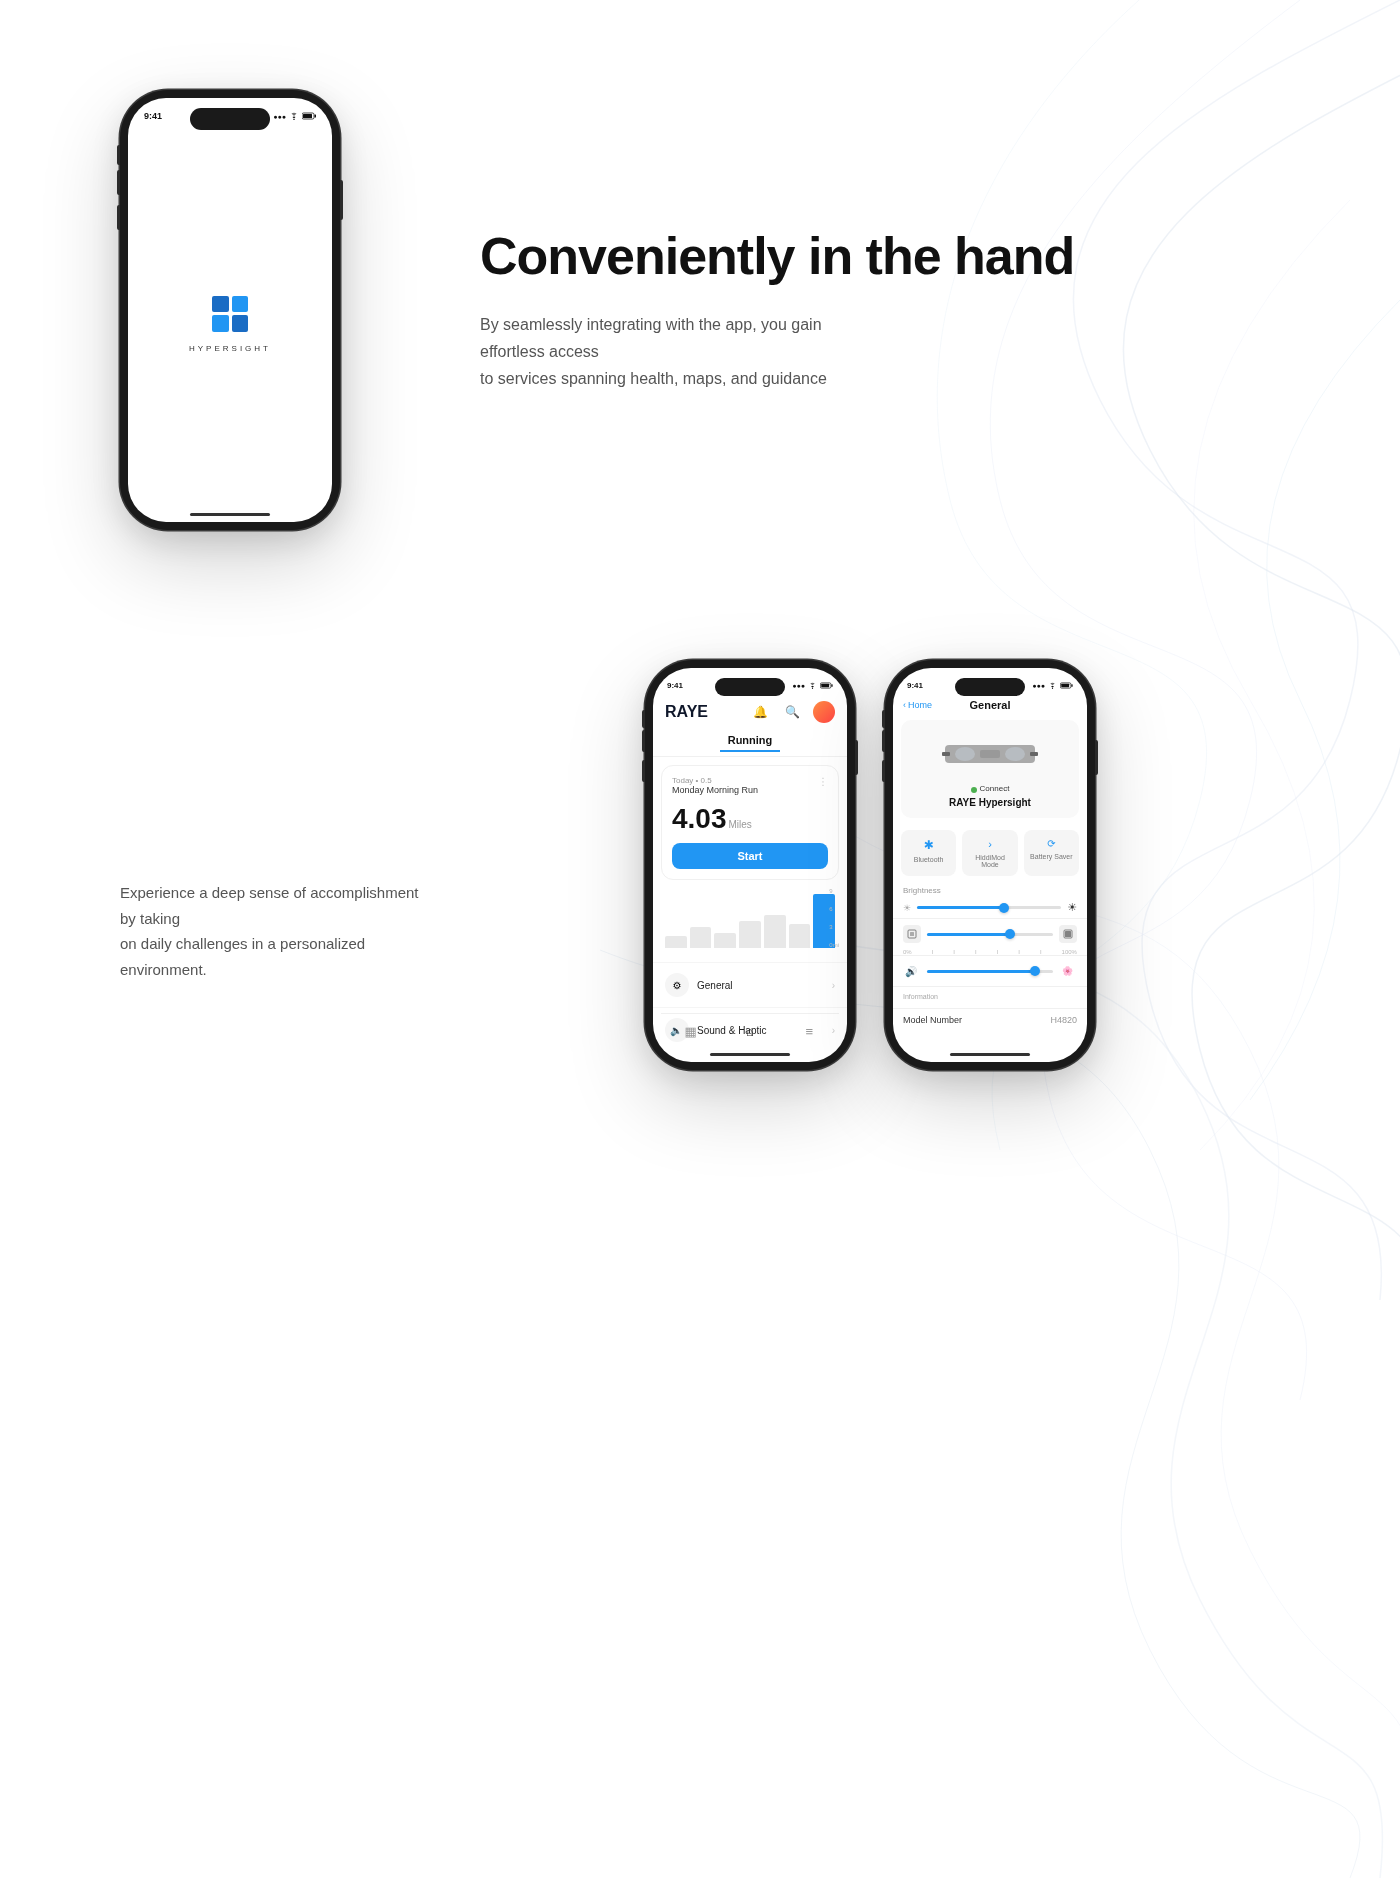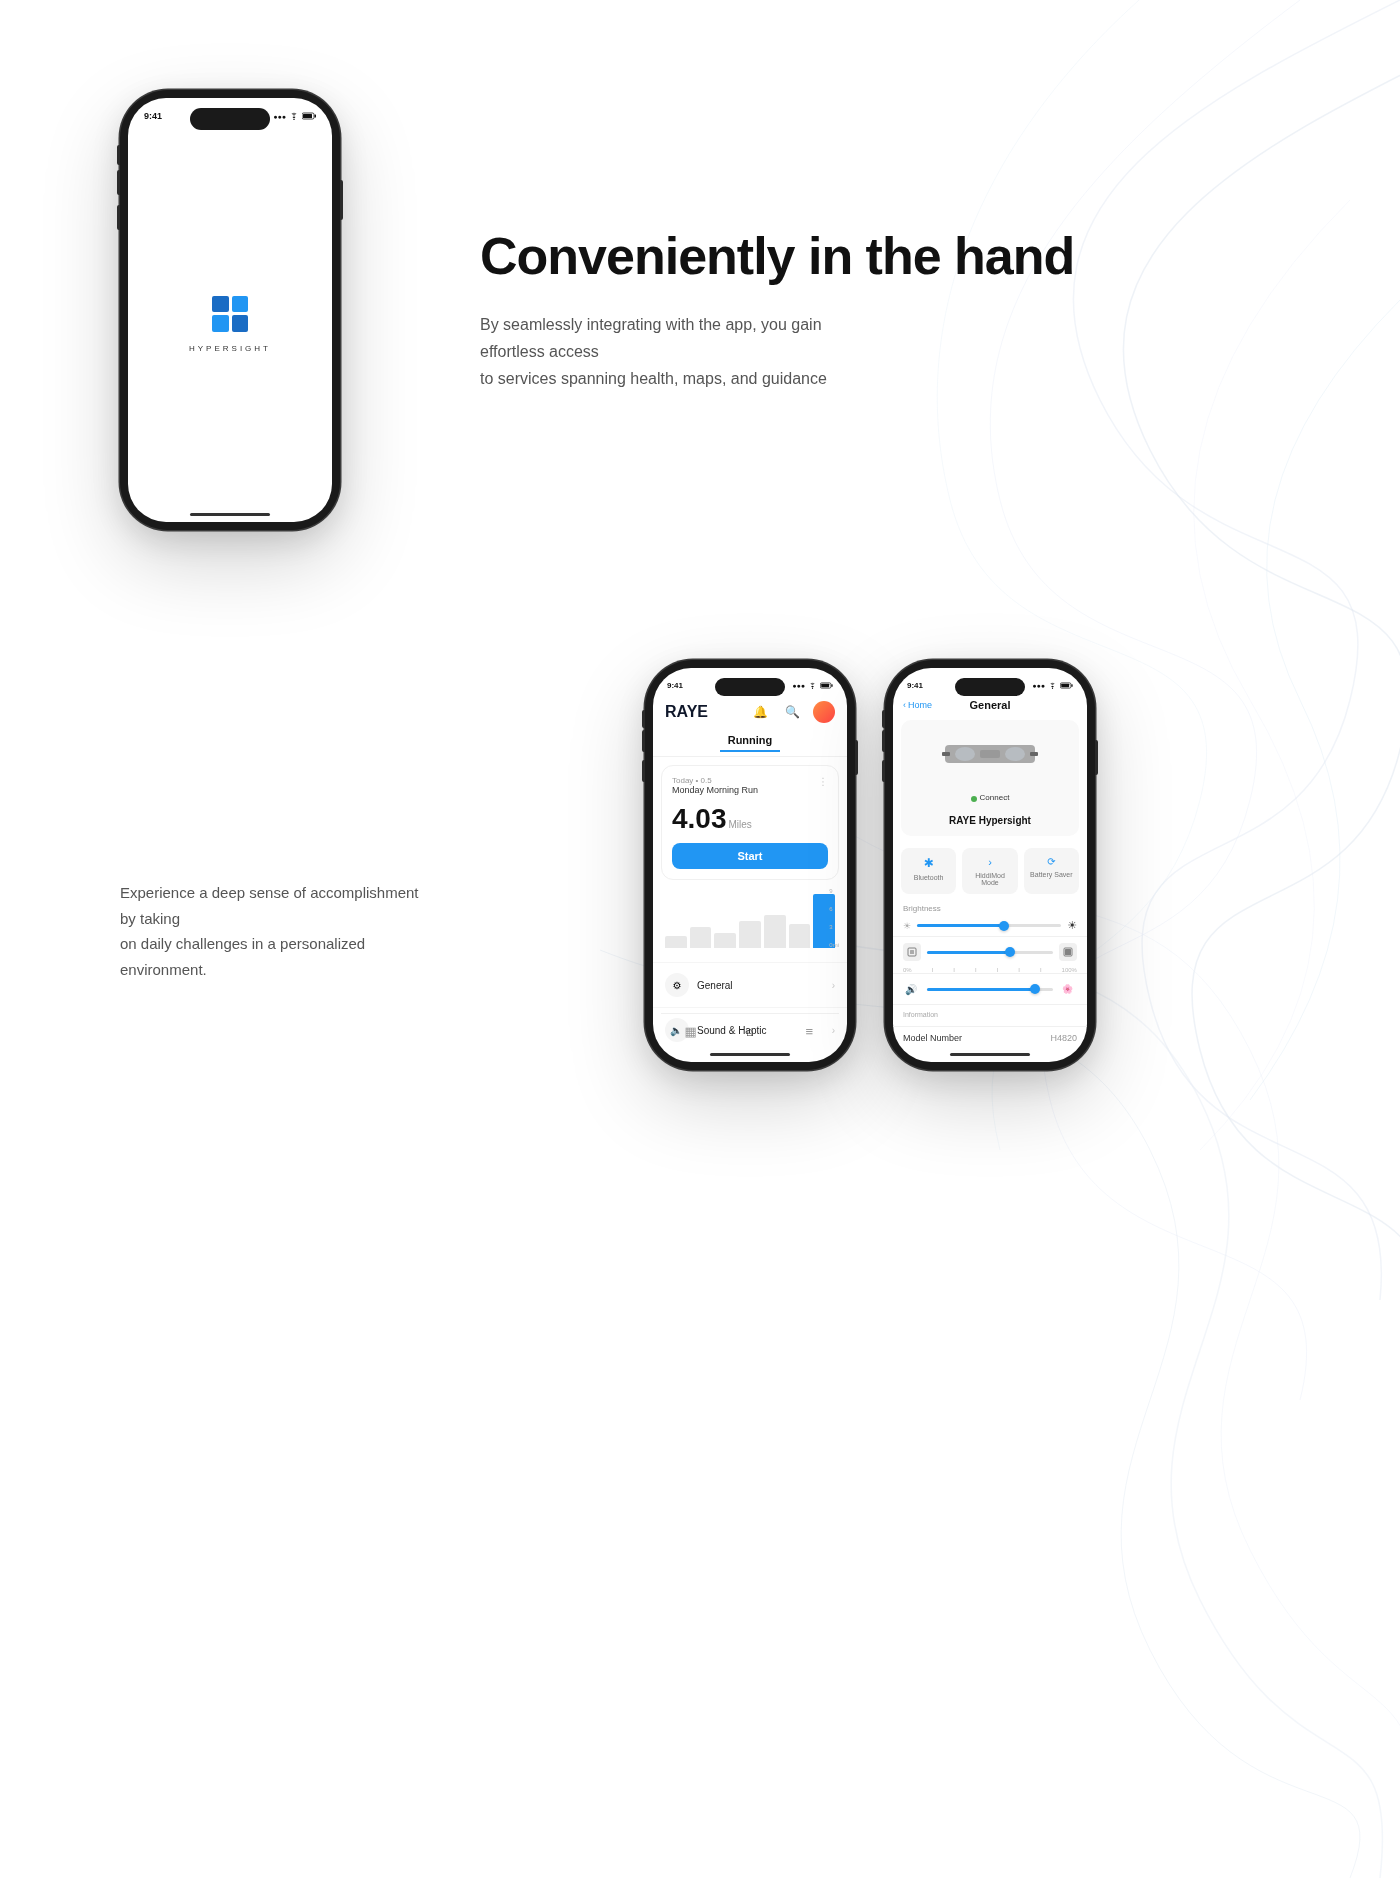--- a/index.html
+++ b/index.html
@@ -426,21 +426,20 @@
     }
 
     .device-card {
       margin: 6px 8px;
       background: #f9f9f9;
       border-radius: 10px;
       padding: 10px;
       display: flex;
       flex-direction: column;
       align-items: center;
-      gap: 9px;
     }
 
     .connect-dot {
       width: 6px;
       height: 6px;
       background: #4caf50;
       border-radius: 50%;
       display: inline-block;
       margin-right: 3px;
     }

